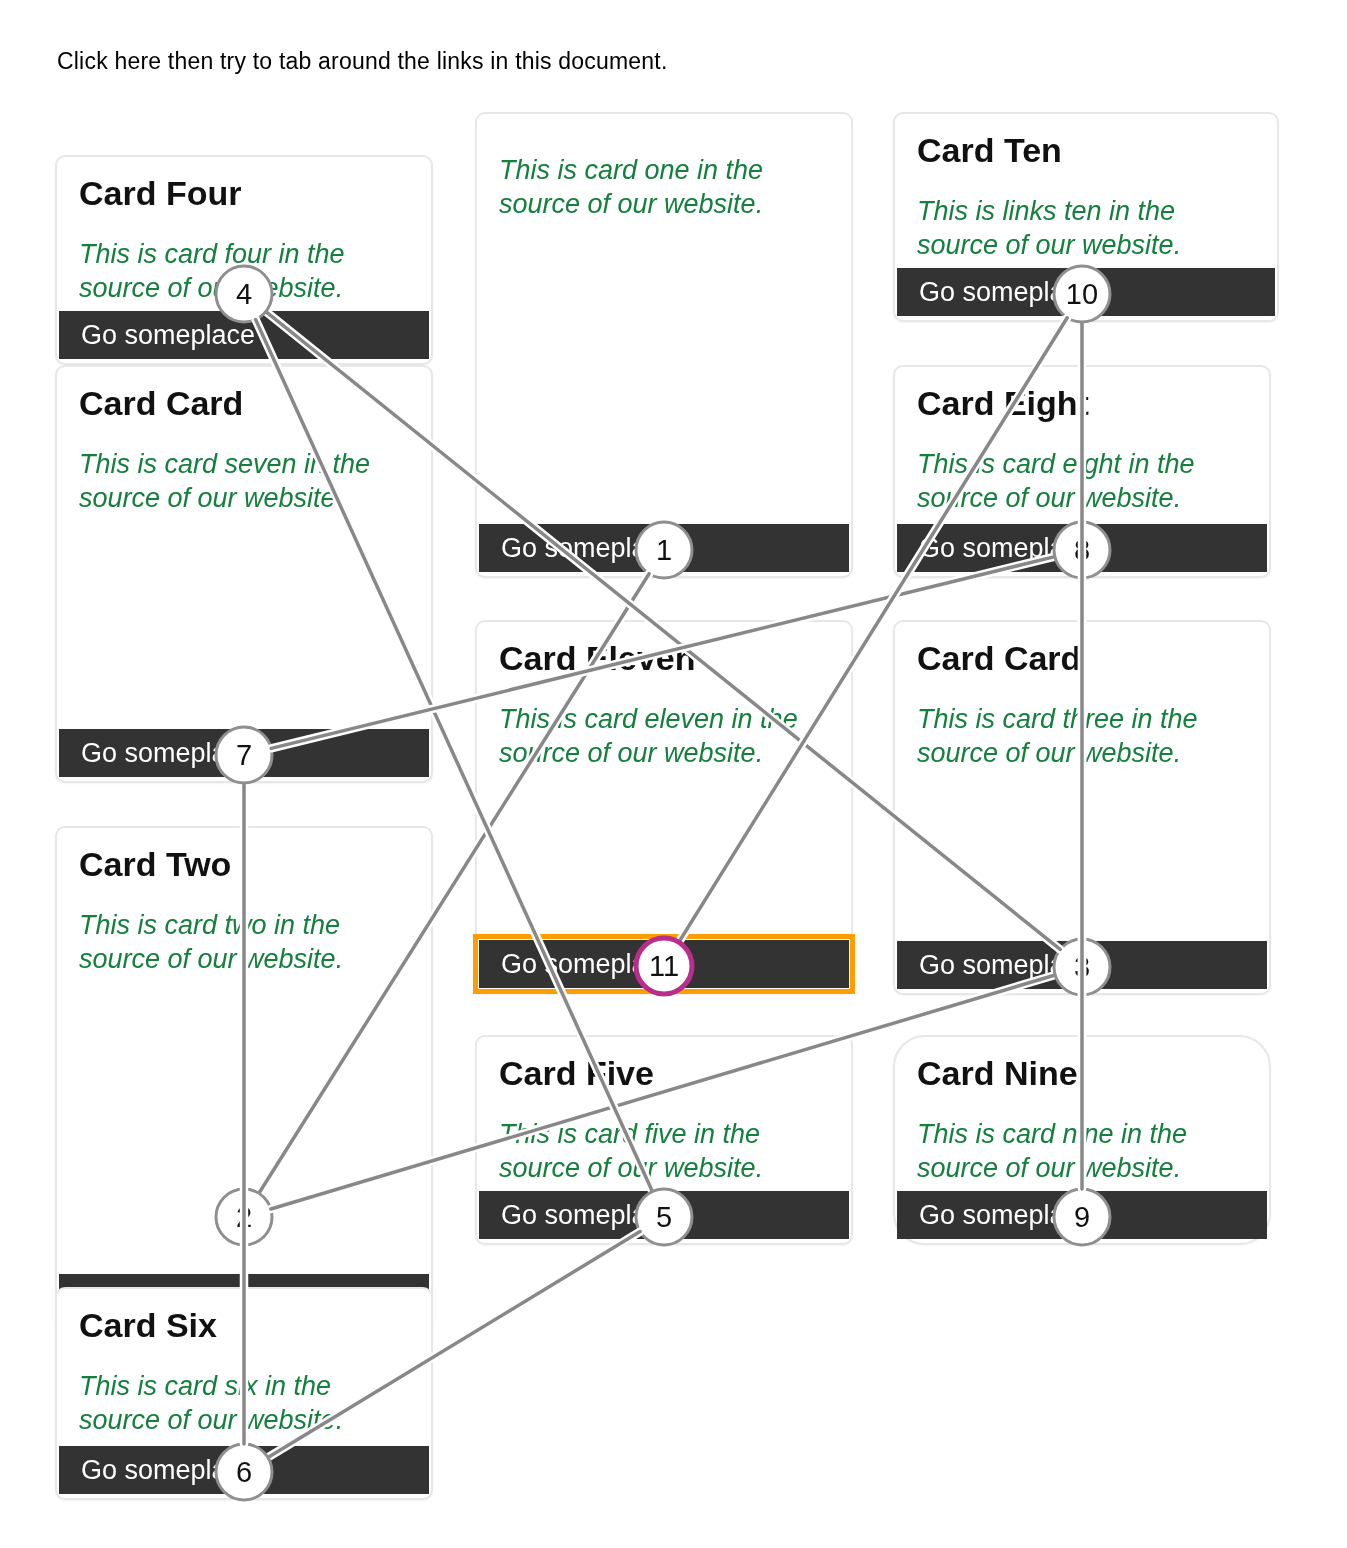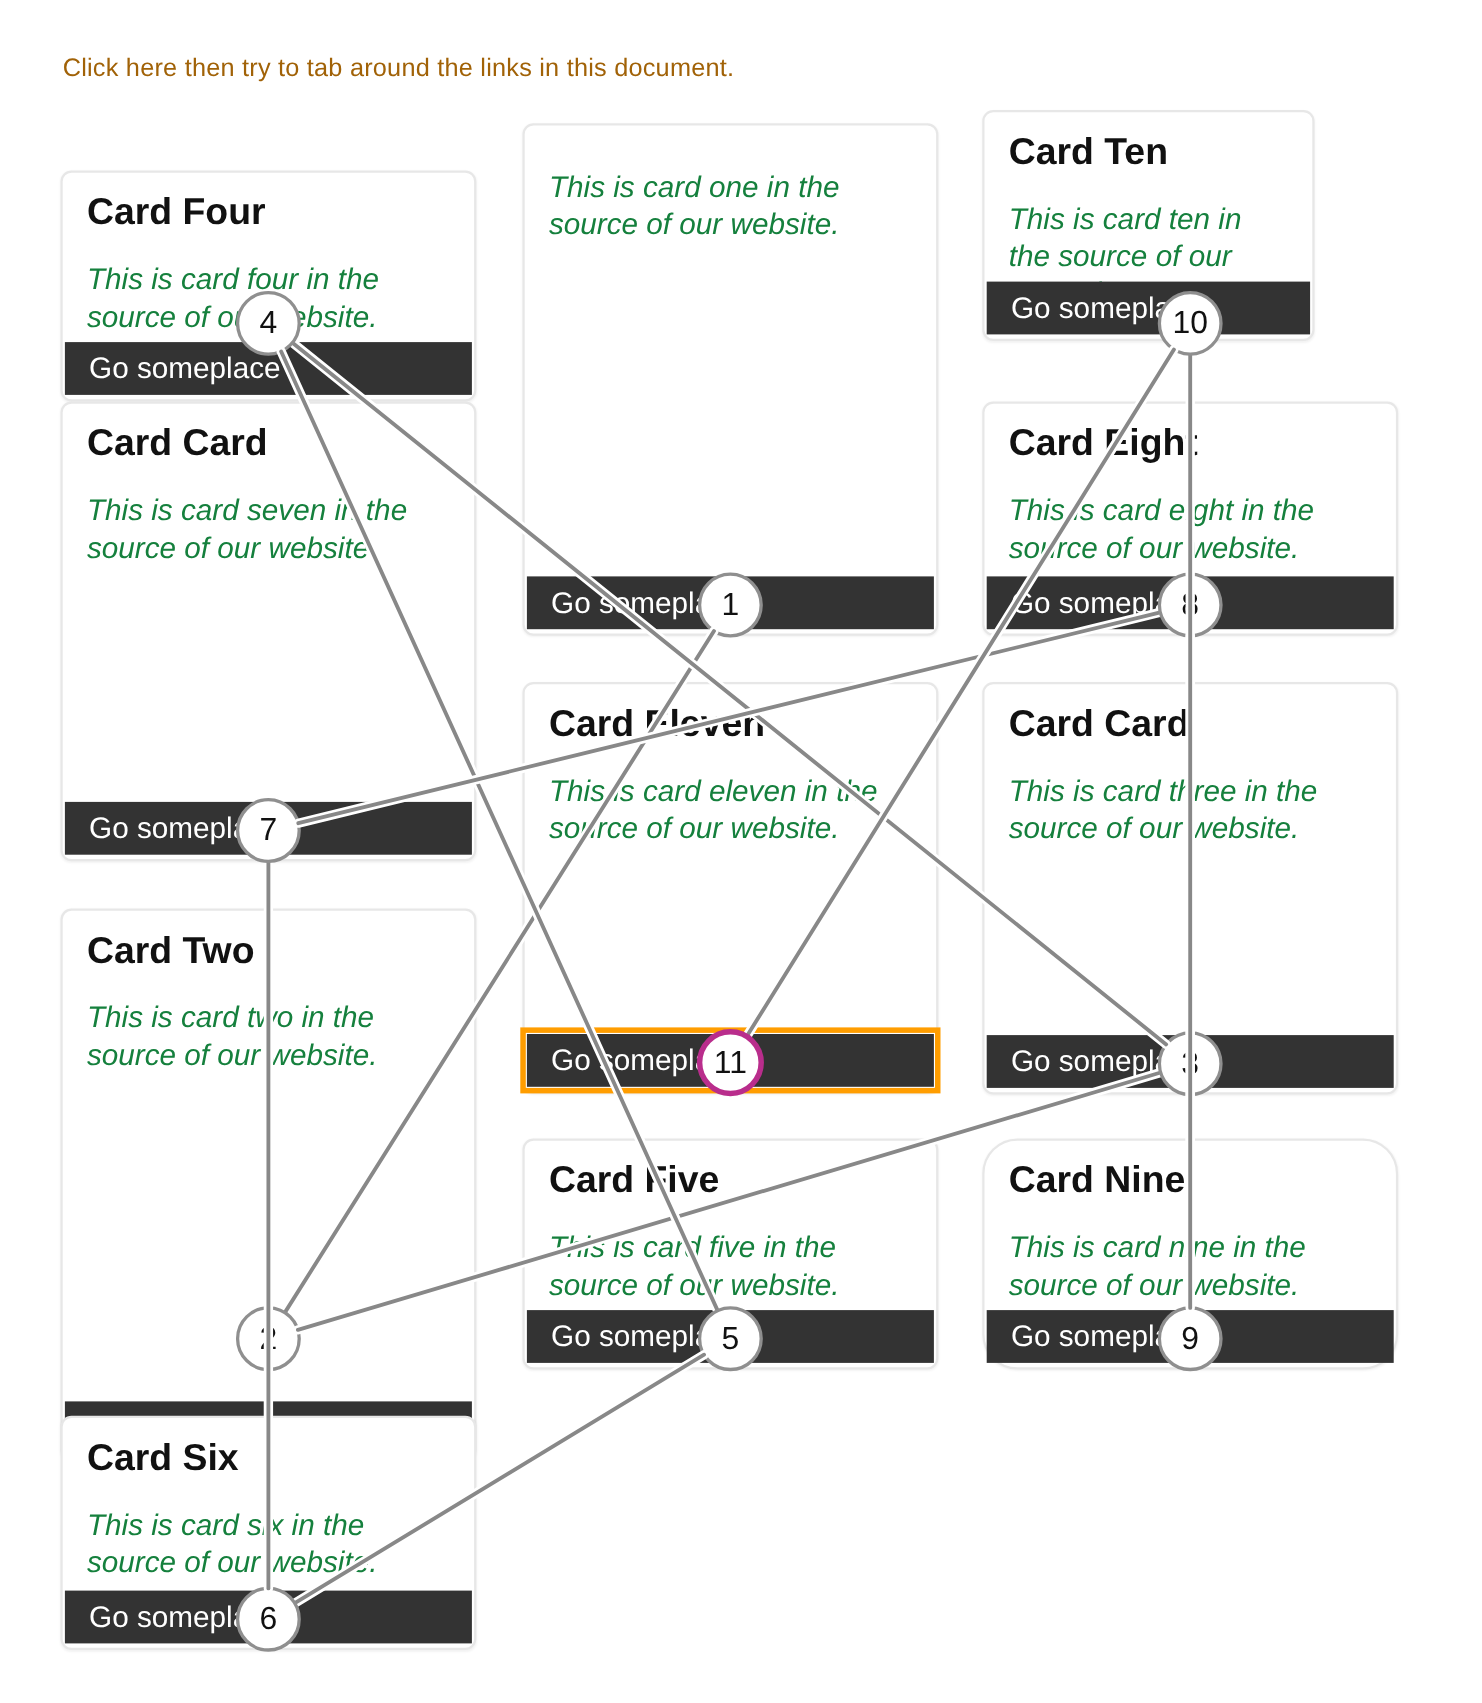--- a/index.html
+++ b/index.html
@@ -2,21 +2,21 @@
 <html style="--focus-outline: #ff9d00;"><head>
 <meta charset="utf-8">
 <style>
   * { box-sizing: border-box; }
   html,body { margin:0; padding:0; background:#ffffff; }
   body { font-family:"Liberation Sans", sans-serif; }
   #stage { position:relative; width:1347px; height:1548px; background:#ffffff; overflow:hidden; }
 
   .instruction {
     position:absolute; left:57px; top:48px; margin:0;
-    font-size:23px; color:#a16207; letter-spacing:0.2px;
+    font-size:23px; color:#000000; letter-spacing:0.2px;
   }
 
   .card {
     position:absolute;
     background:#ffffff;
     border:2px solid #e7e7e7;
     border-radius:10px;
     box-shadow:0 1px 2px rgba(0,0,0,0.05);
     padding:16px 22px 60px 22px;
   }
@@ -90,23 +90,23 @@
     <p>This is card eight in the source of our website.</p>
     <button class="go-btn" style="background: rgb(51, 51, 51); color: rgb(255, 255, 255);">Go someplace</button>
   </div>
 
   <div class="card" style="left: 893px; top: 1035px; width: 378px; height: 210px; border-color: rgb(231, 231, 231); border-radius: 32px;">
     <h2>Card Nine</h2>
     <p>This is card nine in the source of our website.</p>
     <button class="go-btn" style="background: rgb(51, 51, 51); color: rgb(255, 255, 255);">Go someplace</button>
   </div>
 
-  <div class="card" style="left: 893px; top: 100px; width: 302px; height: 210px; border-color: rgb(231, 231, 231);">
+  <div class="card" style="left: 893px; top: 112px; width: 386px; height: 210px; border-color: rgb(231, 231, 231);">
     <h2>Card Ten</h2>
-    <p>This is card ten in the source of our around.</p>
+    <p>This is links ten in the source of our website.</p>
     <button class="go-btn" style="background: rgb(51, 51, 51); color: rgb(255, 255, 255);">Go someplace</button>
   </div>
 
   <div class="card focused" style="left: 475px; top: 620px; width: 378px; height: 374px; border-color: rgb(231, 231, 231);">
     <h2>Card Eleven</h2>
     <p>This is card eleven in the source of our website.</p>
     <button class="go-btn" style="background: rgb(51, 51, 51); color: rgb(255, 255, 255);">Go someplace</button>
   </div>
 </div>
   <svg id="overlay" width="1347" height="1548" viewBox="0 0 1347 1548">

